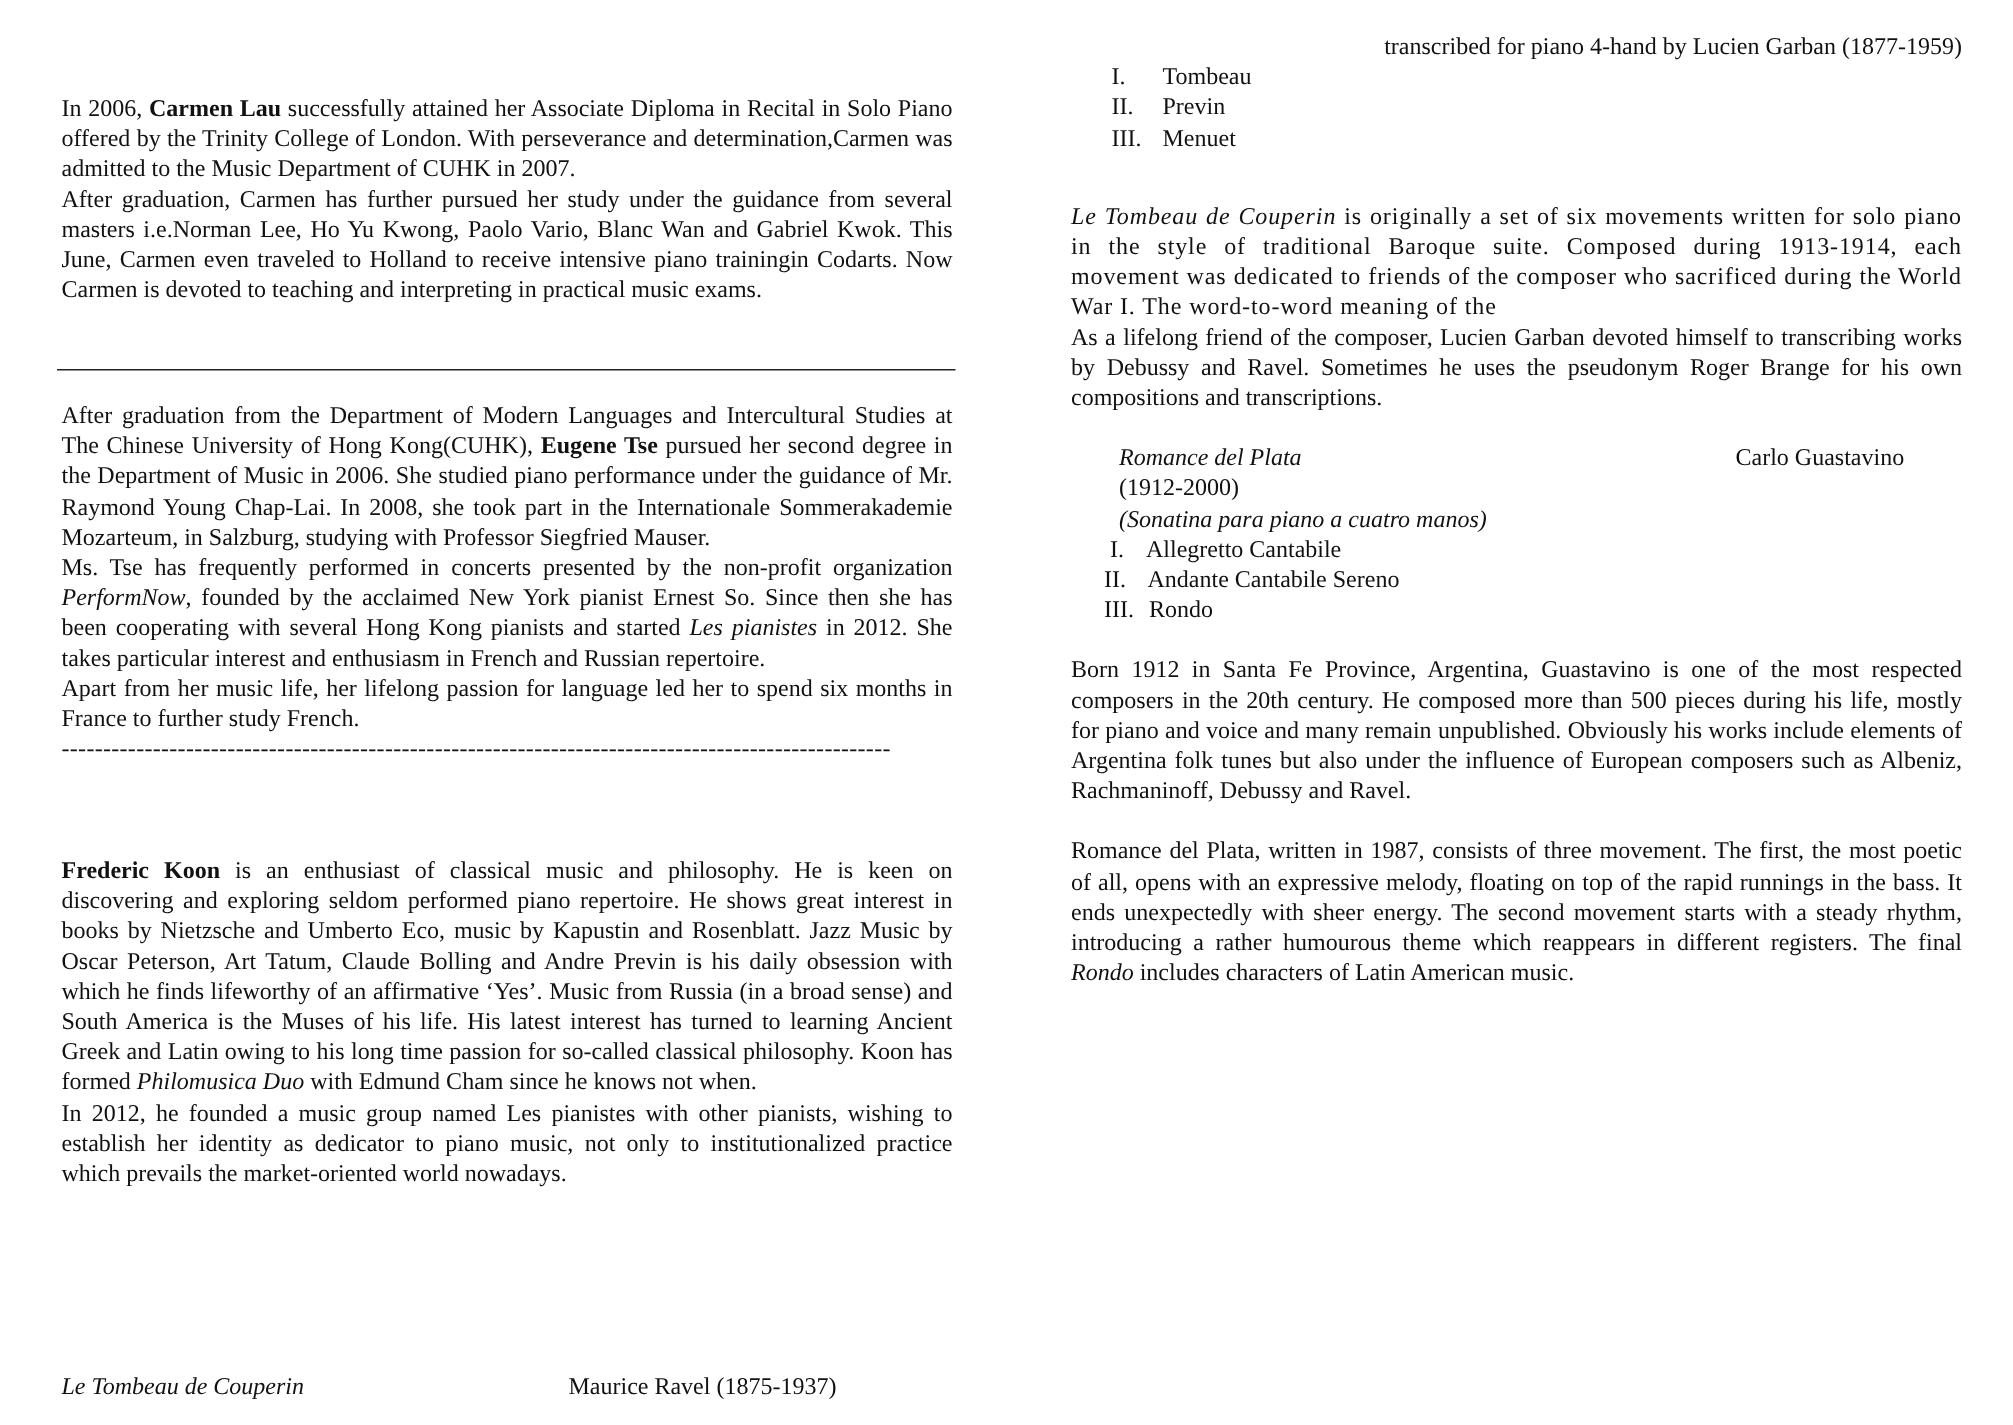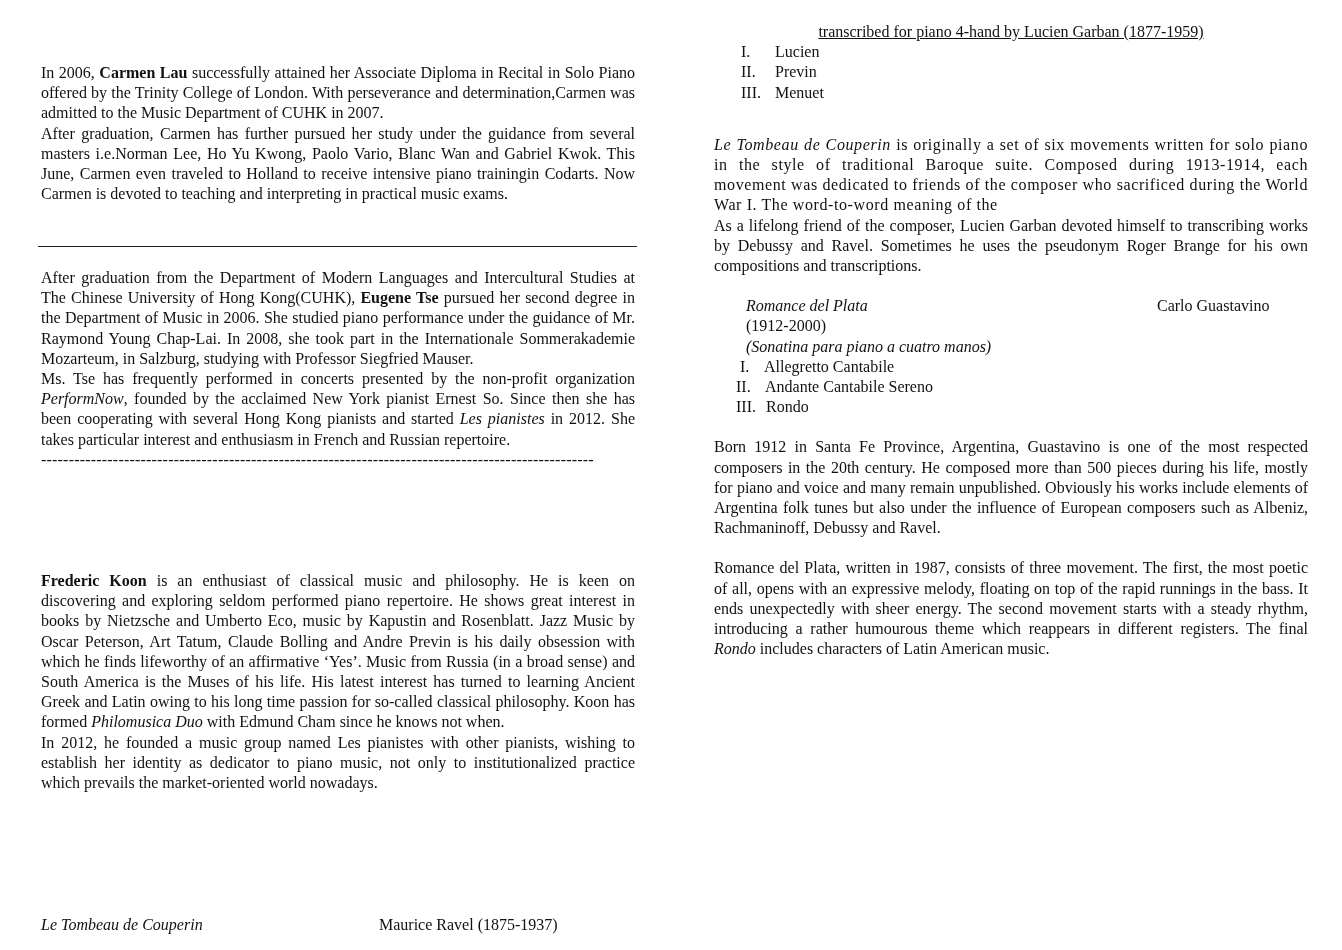--- a/index.html
+++ b/index.html
@@ -15,59 +15,60 @@
     b { font-weight: bold; }
     i { font-style: italic; }
     .rule { position: absolute; left: 38px; width: 599px; height: 0; border-top: 1px solid #222; }
     .dashes { margin: 0; white-space: nowrap; overflow: hidden; width: 594px; letter-spacing: 0.2px; }
     .tight { letter-spacing: 0.6px; }
     .mv { position: relative; height: 20.2px; }
     .mv .num { position: absolute; }
     .mv .name { position: absolute; }
     .footer { position: absolute; top: 915px; left: 41px; width: 600px; }
     .footer .comp { position: absolute; left: 338px; top: 0; white-space: nowrap; }
-    .sub { text-align: center; width: 594px; margin: 0; text-decoration: underline; }
+    .sub { text-align: right; width: 594px; margin: 0; }
     .row { position: relative; height: 20.2px; margin-left: 32px; }
     .row .r { position: absolute; left: 411px; top: 0; }
   </style>
 </head>
 <body>
 
 <div class="col left">
   <section>
     <p class="p"><span>In 2006, </span><b>Carmen Lau</b><span> successfully attained her Associate Diploma in Recital in Solo Piano offered by the Trinity College of London. With perseverance and determination,Carmen was admitted to the Music Department of CUHK in 2007.</span></p>
     <p class="p">After graduation, Carmen has further pursued her study under the guidance from several masters i.e.Norman Lee, Ho Yu Kwong, Paolo Vario, Blanc Wan and Gabriel Kwok. This June, Carmen even traveled to Holland to receive intensive piano trainingin Codarts. Now Carmen is devoted to teaching and interpreting in practical music exams.</p>
   </section>
 </div>
 
 <div class="rule" style="top:246px;"></div>
 
 <div class="col" style="left:41px; top:268px; width:594px;">
   <p class="p"><span>After graduation from the Department of Modern Languages and Intercultural Studies at The Chinese University of Hong Kong(CUHK), </span><b>Eugene Tse</b><span> pursued her second degree in the Department of Music in 2006. She studied piano performance under the guidance of Mr. Raymond Young Chap-Lai. In 2008, she took part in the Internationale Sommerakademie Mozarteum, in Salzburg, studying with Professor Siegfried Mauser.</span></p>
   <p class="p"><span>Ms. Tse has frequently performed in concerts presented by the non-profit organization </span><i>PerformNow</i><span>, founded by the acclaimed New York pianist Ernest So. Since then she has been cooperating with several Hong Kong pianists and started </span><i>Les pianistes</i><span> in 2012. She takes particular interest and enthusiasm in French and Russian repertoire.</span></p>
+  <p class="p">Apart from her music life, her lifelong passion for language led her to spend six months in France to further study French.</p>
   <p class="dashes">----------------------------------------------------------------------------------------------------</p>
 </div>
 
 <div class="col" style="left:41px; top:571px; width:594px;">
   <p class="p"><b>Frederic Koon</b><span> is an enthusiast of classical music and philosophy. He is keen on discovering and exploring seldom performed piano repertoire. He shows great interest in books by Nietzsche and Umberto Eco, music by Kapustin and Rosenblatt. Jazz Music by Oscar Peterson, Art Tatum, Claude Bolling and Andre Previn is his daily obsession with which he finds lifeworthy of an affirmative ‘Yes’. Music from Russia (in a broad sense) and South America is the Muses of his life. His latest interest has turned to learning Ancient Greek and Latin owing to his long time passion for so-called classical philosophy. Koon has formed </span><i>Philomusica Duo</i><span> with Edmund Cham since he knows not when.</span></p>
   <p class="p">In 2012, he founded a music group named Les pianistes with other pianists, wishing to establish her identity as dedicator to piano music, not only to institutionalized practice which prevails the market-oriented world nowadays.</p>
 </div>
 
 <div class="footer">
   <i>Le Tombeau de Couperin</i>
   <span class="comp">Maurice Ravel (1875-1937)</span>
 </div>
 
 <div class="col right">
   <section>
     <p class="sub">transcribed for piano 4-hand by Lucien Garban (1877-1959)</p>
     <div>
       <div class="mv">
           <span class="num" style="left:27px">I.</span>
-          <span class="name" style="left:61px">Lucien</span>
+          <span class="name" style="left:61px">Tombeau</span>
         </div>
       <div class="mv">
           <span class="num" style="left:27px">II.</span>
           <span class="name" style="left:61px">Previn</span>
         </div>
       <div class="mv">
           <span class="num" style="left:27px">III.</span>
           <span class="name" style="left:61px">Menuet</span>
         </div>
     </div>

